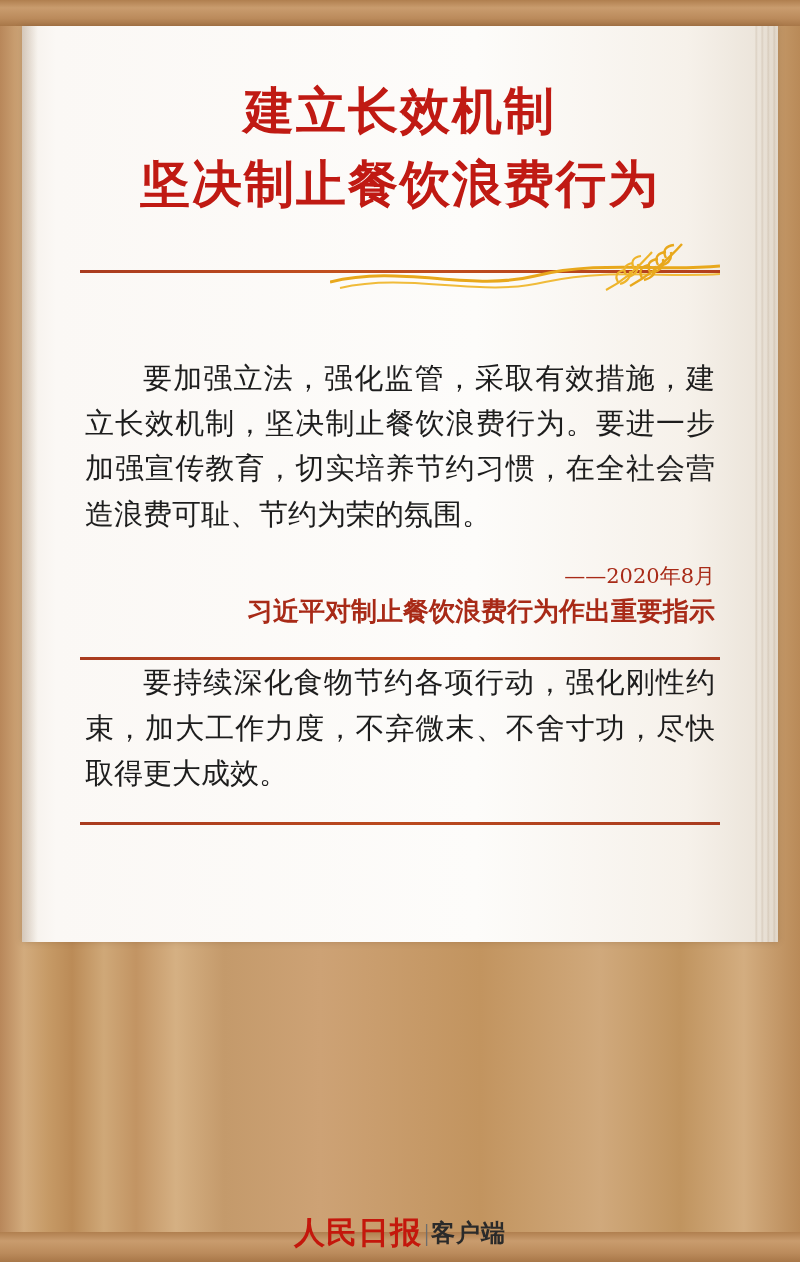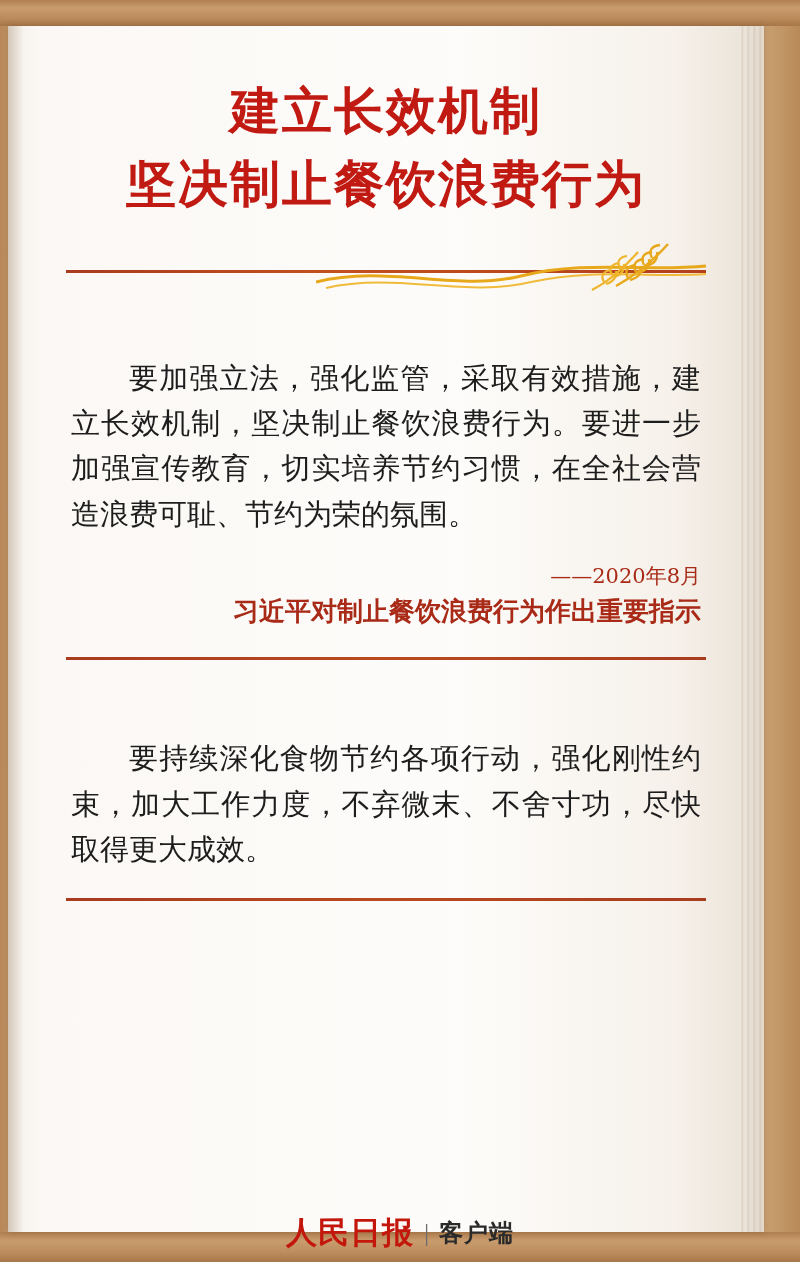--- a/index.html
+++ b/index.html
@@ -35,24 +35,24 @@
     left: 0;
     width: 800px;
     background: linear-gradient(180deg, #b07f4f 0%, #c99c6e 30%, #bb8b5c 70%, #a87748 100%);
   }
   .wood-top { top: 0; height: 26px; }
   .wood-bottom { bottom: 0; height: 30px; }
 
   
   .sheet {
     position: absolute;
-    left: 8px;
+    left: 22px;
     top: 26px;
     width: 756px;
-    height: 1206px;
+    height: 916px;
     background:
       linear-gradient(90deg,
         #efe9e2 0px, #f7f3ee 14px, #fbf8f5 34px,
         #fdfcfa 60%, #f6f1ea 88%, #ece5db 97%, #e2d8cb 100%);
     box-shadow: 0 0 6px rgba(90,60,30,0.25);
     box-sizing: border-box;
   }
   
   .page-edges {
     position: absolute;
@@ -121,21 +121,21 @@
     width: 390px;
     height: 58px;
   }
 
   
   .quote-block {
     margin: 0 auto;
     width: 630px;
   }
   .quote-1 { padding-top: 56px; }
-  .quote-2 { padding-top: 76px; }
+  .quote-2 { }
 
   .quote-text {
     color: #1d1d1d;
     font-size: 29px;
     line-height: 1.56;
     text-align: justify;
     text-indent: 2em;
     font-family: "DejaVu Serif", "Liberation Serif", serif;
   }
   .attribution {
@@ -164,21 +164,20 @@
   .footer {
     position: absolute;
     left: 0;
     bottom: 8px;
     width: 756px;
     text-align: center;
   }
   .footer-inner {
     display: inline-flex;
     align-items: center;
-    gap: 8px;
   }
   .brand-red {
     color: #c4170c;
     font-size: 31px;
     font-weight: bold;
     font-family: "DejaVu Serif", "Liberation Serif", serif;
     letter-spacing: 1px;
   }
   .brand-sep {
     color: #6d6d6d;

